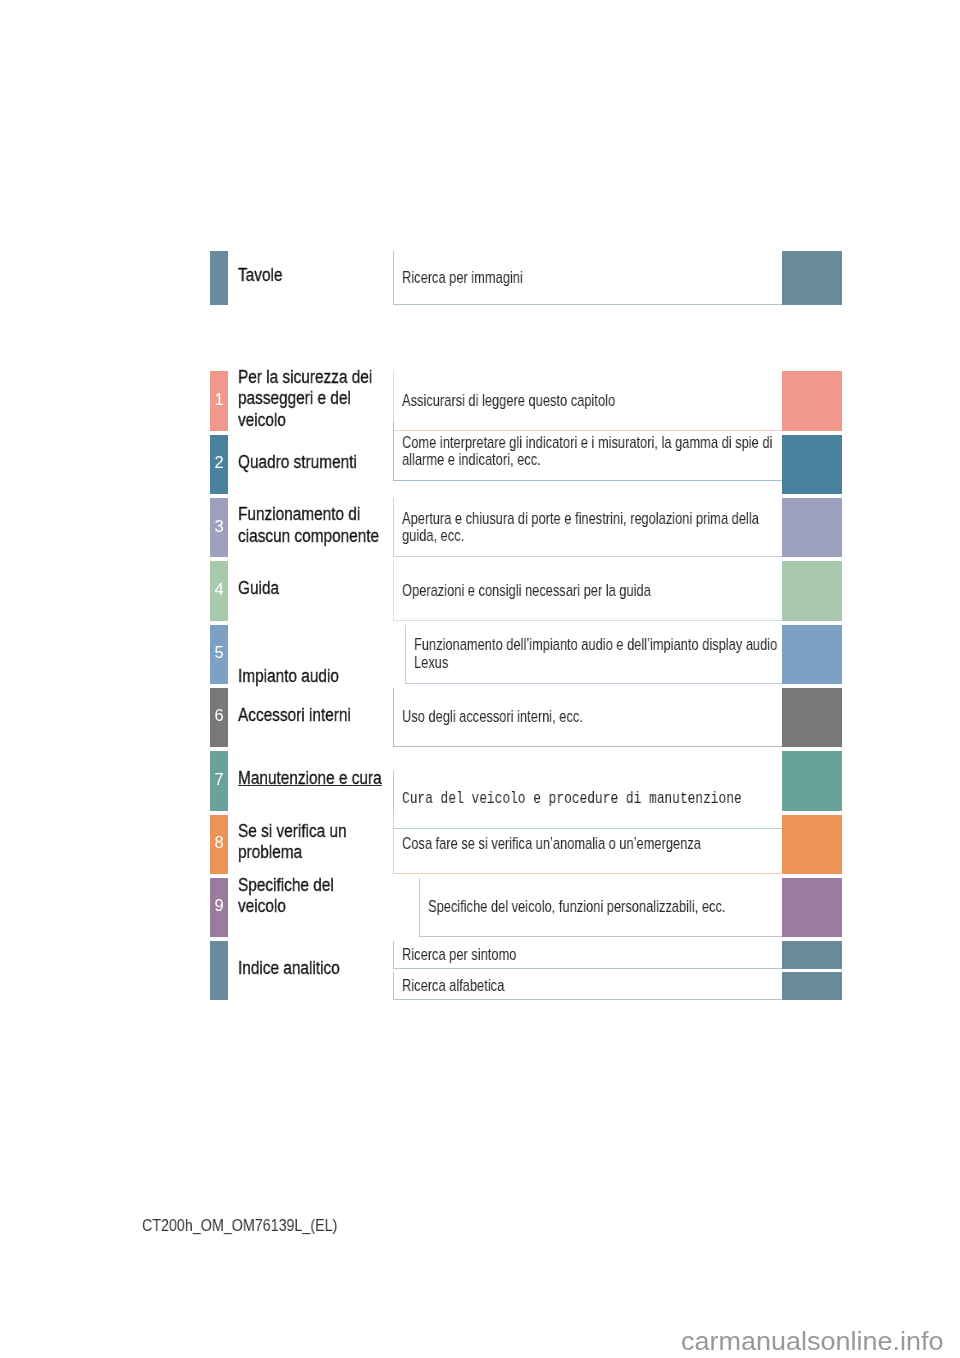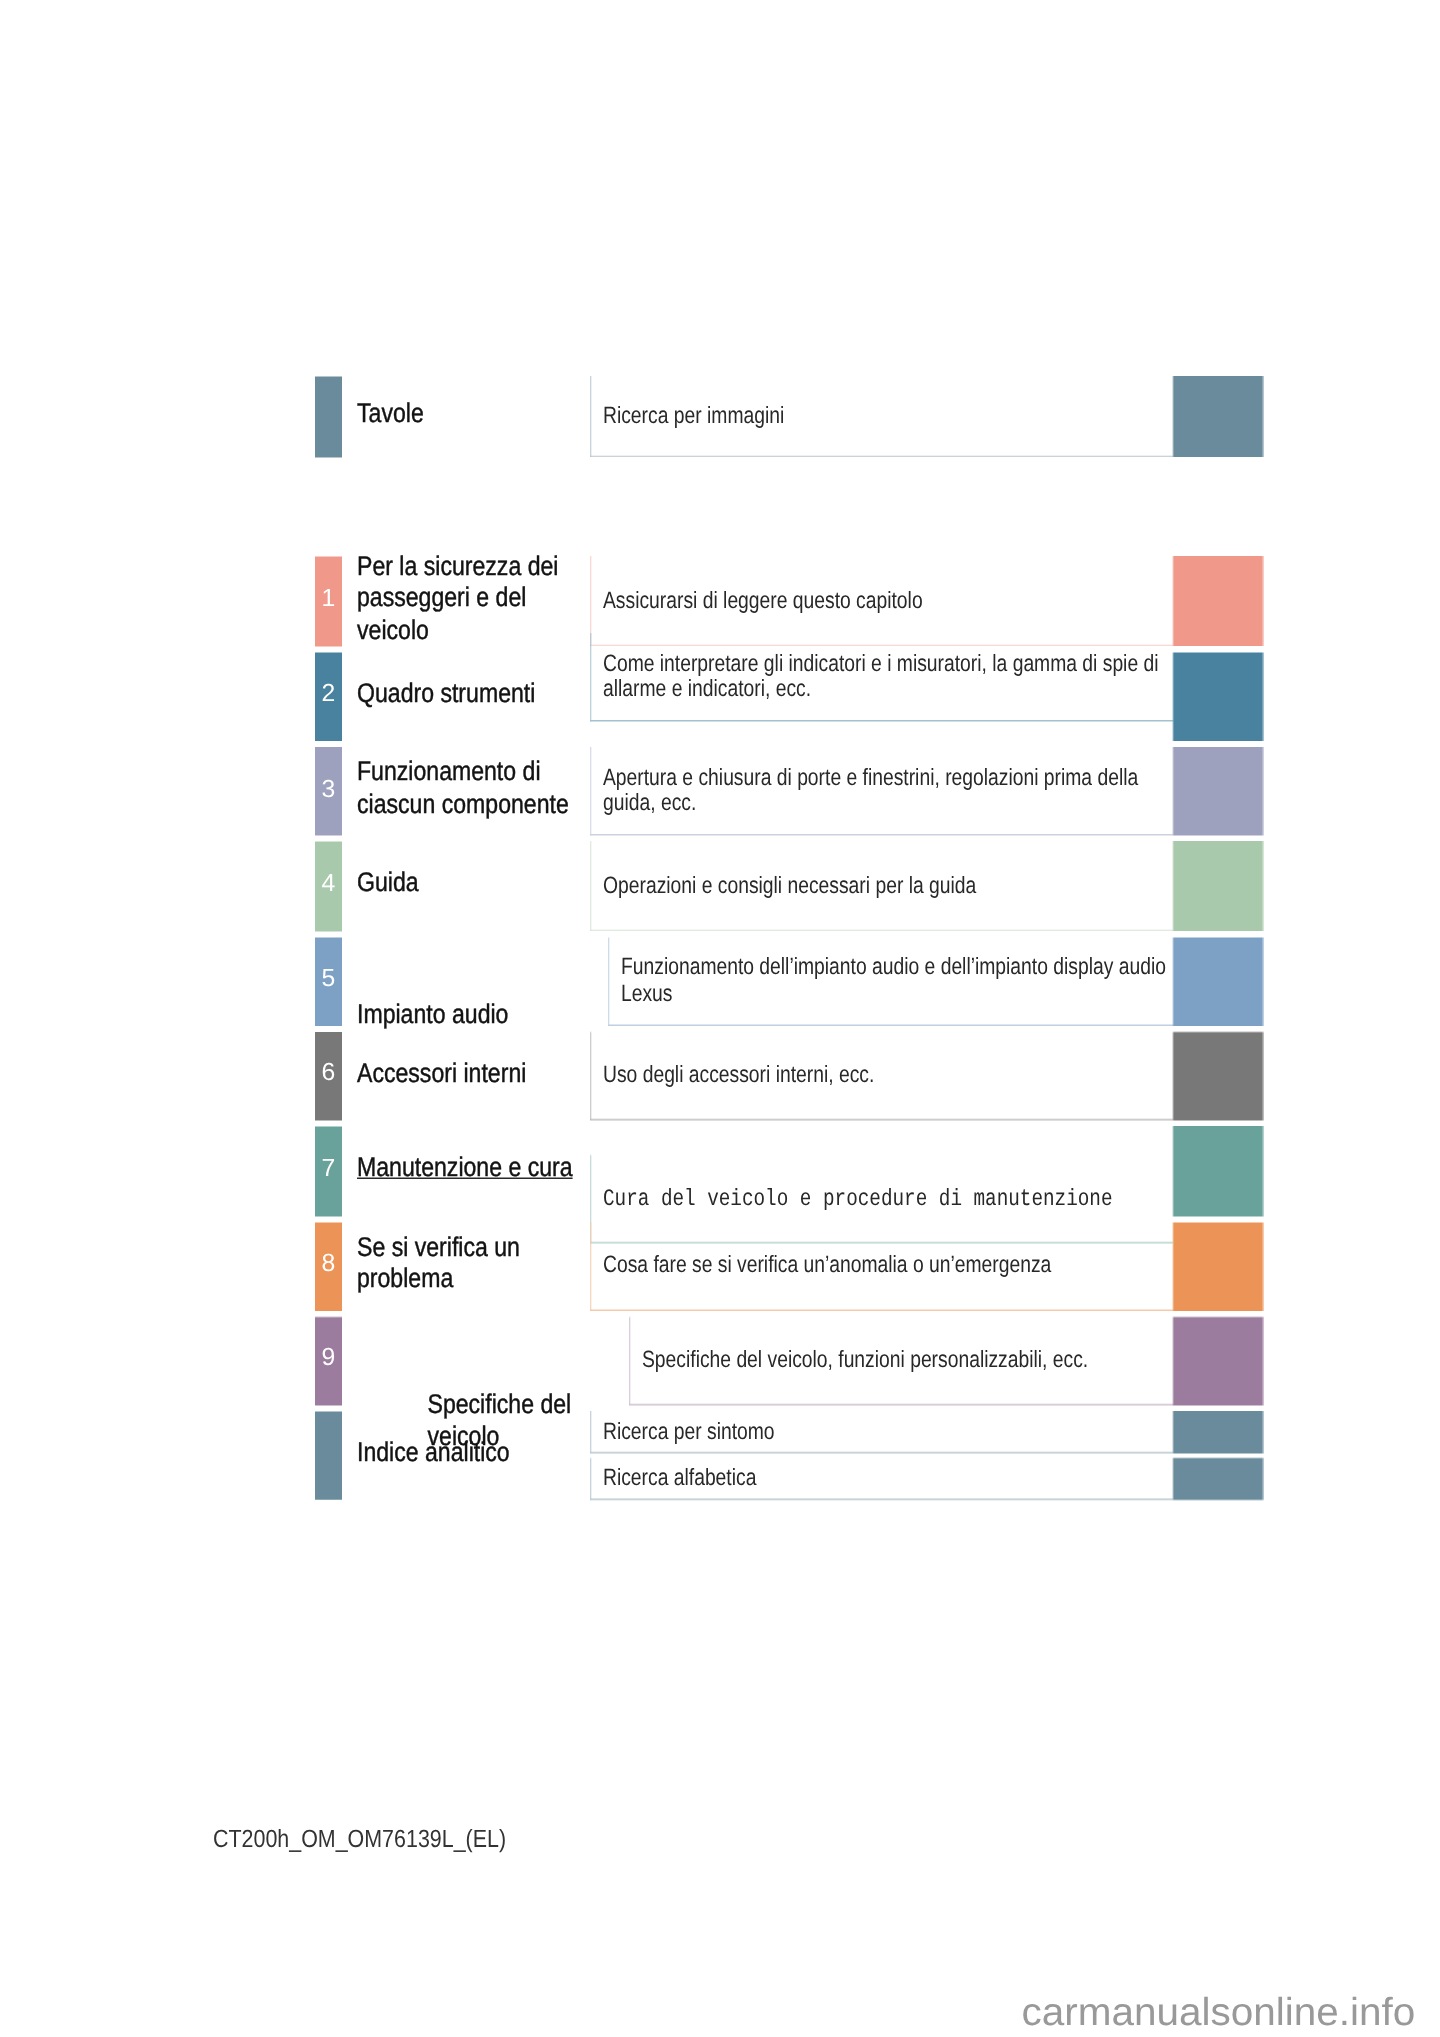--- a/index.html
+++ b/index.html
@@ -136,21 +136,21 @@
         <div class="tline">Se si verifica un</div>
         <div class="tline">problema</div>
       </div>
       <div class="descB" style="top: 814.57px; height: 59.3px; border-left-color: rgb(246, 201, 171); border-bottom-color: rgb(246, 201, 171);">
         <div class="dtext" style="top: 20.55px;">Cosa fare se si verifica un’anomalia o un’emergenza</div>
       </div>
       <div class="block" style="top: 814.57px; height: 59.3px; background: rgb(236, 147, 87);"></div>
       <div class="chip" style="top: 877.88px; height: 59.3px; background: rgb(156, 124, 158);">
         <div class="num" style="top: 17.55px;">9</div>
       </div>
-      <div class="titleW" style="top: 926px; height: 42.8px; margin-left: 47px;">
+      <div class="titleW" style="top: 875px; height: 42.8px;">
         <div class="tline">Specifiche del</div>
         <div class="tline">veicolo</div>
       </div>
       <div class="descB" style="top: 877.88px; height: 59.3px; border-left-color: rgb(206, 190, 207); border-bottom-color: rgb(206, 190, 207); margin-left: 26px;">
         <div class="dtext" style="top: 20.55px;">Specifiche del veicolo, funzioni personalizzabili, ecc.</div>
       </div>
       <div class="block" style="top: 877.88px; height: 59.3px; background: rgb(156, 124, 158);"></div>
       <div class="chip" style="top: 941.19px; height: 59.3px; background: rgb(106, 139, 155);"></div>
       <div class="titleW" style="top: 958.24px; height: 21.4px;">
         <div class="tline">Indice analitico</div>

